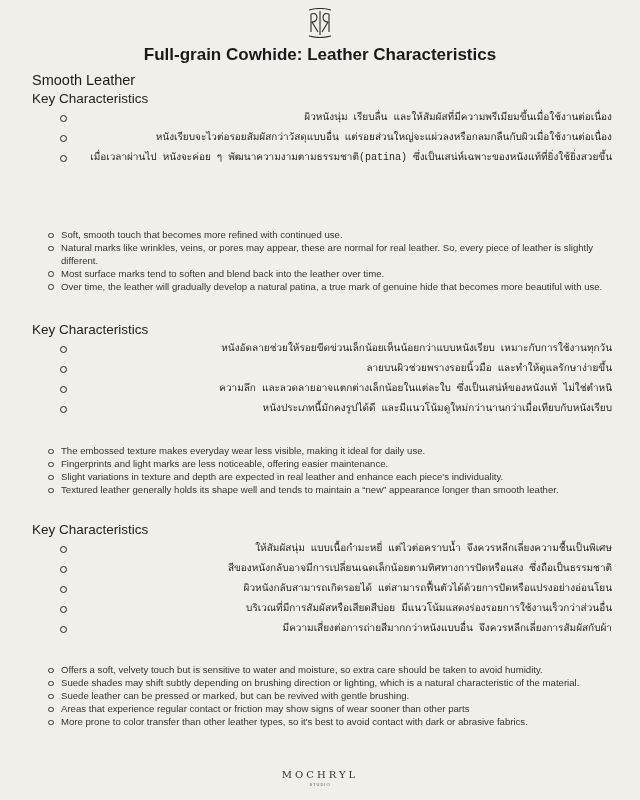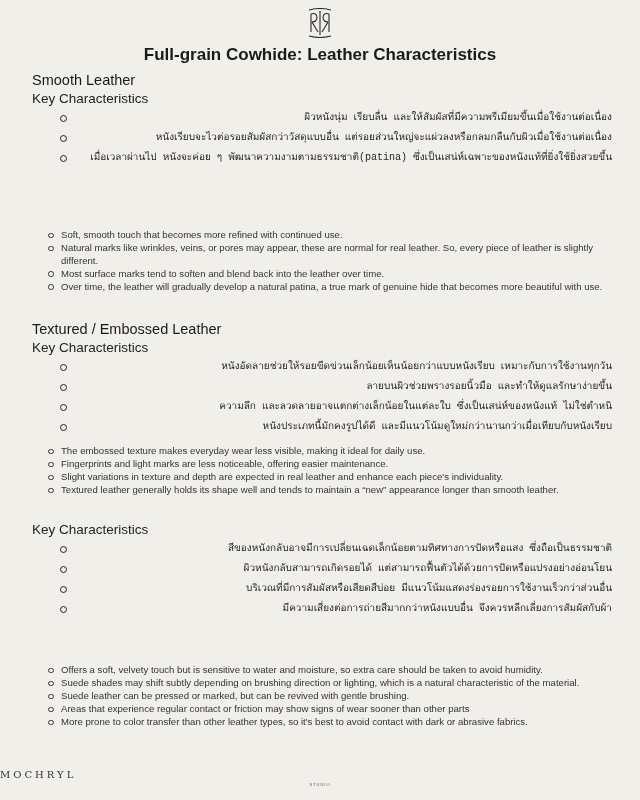--- a/index.html
+++ b/index.html
@@ -100,20 +100,21 @@
     width: 3.5px;
     height: 3.5px;
     border: 1px solid #333;
     border-radius: 50%;
   }
   .brand {
     position: absolute;
     top: 769px;
     left: 0;
     width: 640px;
+    text-align: center;
     font-family: "DejaVu Serif", serif;
     font-size: 10px;
     letter-spacing: 3px;
     color: #333;
   }
   .brand-sub {
     position: absolute;
     top: 782px;
     left: 0;
     width: 640px;
@@ -150,41 +151,41 @@
 <div class="section" style="top:220px;">
   <ul class="eng">
     <li>Soft, smooth touch that becomes more refined with continued use.</li>
     <li>Natural marks like wrinkles, veins, or pores may appear, these are normal for real leather. So, every piece of leather is slightly different.</li>
     <li>Most surface marks tend to soften and blend back into the leather over time.</li>
     <li>Over time, the leather will gradually develop a natural patina, a true mark of genuine hide that becomes more beautiful with use.</li>
   </ul>
 </div>
 
 <div class="section" style="top:320px;">
-  <div class="section-title">Textured / Embossed Leather</div>
   <div class="key-label">Key Characteristics</div>
   <ul class="thai">
     <li>หนังอัดลายช่วยให้รอยขีดข่วนเล็กน้อยเห็นน้อยกว่าแบบหนังเรียบ เหมาะกับการใช้งานทุกวัน</li>
     <li>ลายบนผิวช่วยพรางรอยนิ้วมือ และทำให้ดูแลรักษาง่ายขึ้น</li>
     <li>ความลึก และลวดลายอาจแตกต่างเล็กน้อยในแต่ละใบ ซึ่งเป็นเสน่ห์ของหนังแท้ ไม่ใช่ตำหนิ</li>
     <li>หนังประเภทนี้มักคงรูปได้ดี และมีแนวโน้มดูใหม่กว่านานกว่าเมื่อเทียบกับหนังเรียบ</li>
   </ul>
 </div>
 <div class="section" style="top:436px;">
   <ul class="eng">
     <li>The embossed texture makes everyday wear less visible, making it ideal for daily use.</li>
     <li>Fingerprints and light marks are less noticeable, offering easier maintenance.</li>
     <li>Slight variations in texture and depth are expected in real leather and enhance each piece's individuality.</li>
     <li>Textured leather generally holds its shape well and tends to maintain a “new” appearance longer than smooth leather.</li>
   </ul>
 </div>
 
 <div class="section" style="top:520px;">
   <div class="key-label">Key Characteristics</div>
   <ul class="thai">
+    <li>ให้สัมผัสนุ่ม แบบเนื้อกำมะหยี่ แต่ไวต่อคราบน้ำ จึงควรหลีกเลี่ยงความชื้นเป็นพิเศษ</li>
     <li>สีของหนังกลับอาจมีการเปลี่ยนเฉดเล็กน้อยตามทิศทางการปัดหรือแสง ซึ่งถือเป็นธรรมชาติ</li>
     <li>ผิวหนังกลับสามารถเกิดรอยได้ แต่สามารถฟื้นตัวได้ด้วยการปัดหรือแปรงอย่างอ่อนโยน</li>
     <li>บริเวณที่มีการสัมผัสหรือเสียดสีบ่อย มีแนวโน้มแสดงร่องรอยการใช้งานเร็วกว่าส่วนอื่น</li>
     <li>มีความเสี่ยงต่อการถ่ายสีมากกว่าหนังแบบอื่น จึงควรหลีกเลี่ยงการสัมผัสกับผ้า</li>
   </ul>
 </div>
 <div class="section" style="top:655px;">
   <ul class="eng">
     <li>Offers a soft, velvety touch but is sensitive to water and moisture, so extra care should be taken to avoid humidity.</li>
     <li>Suede shades may shift subtly depending on brushing direction or lighting, which is a natural characteristic of the material.</li>

